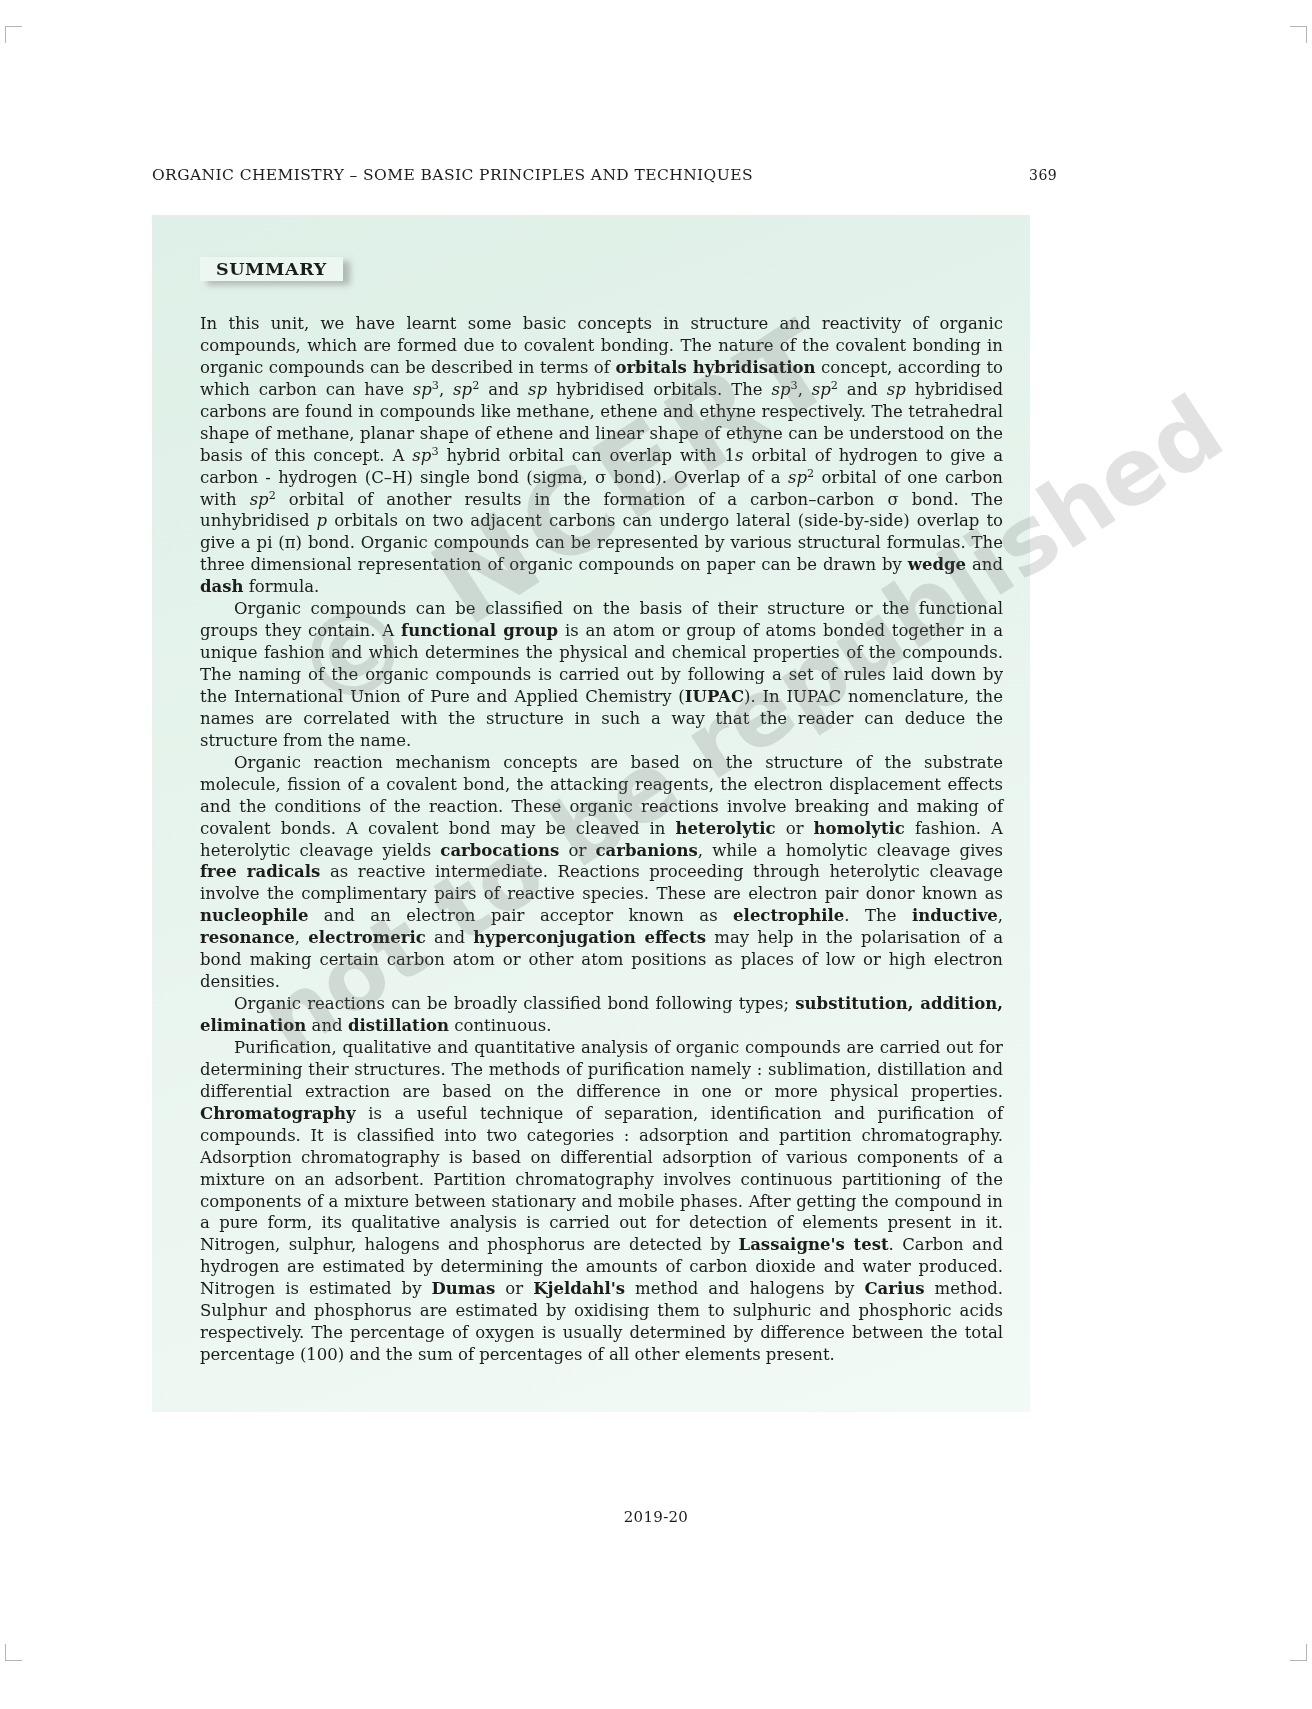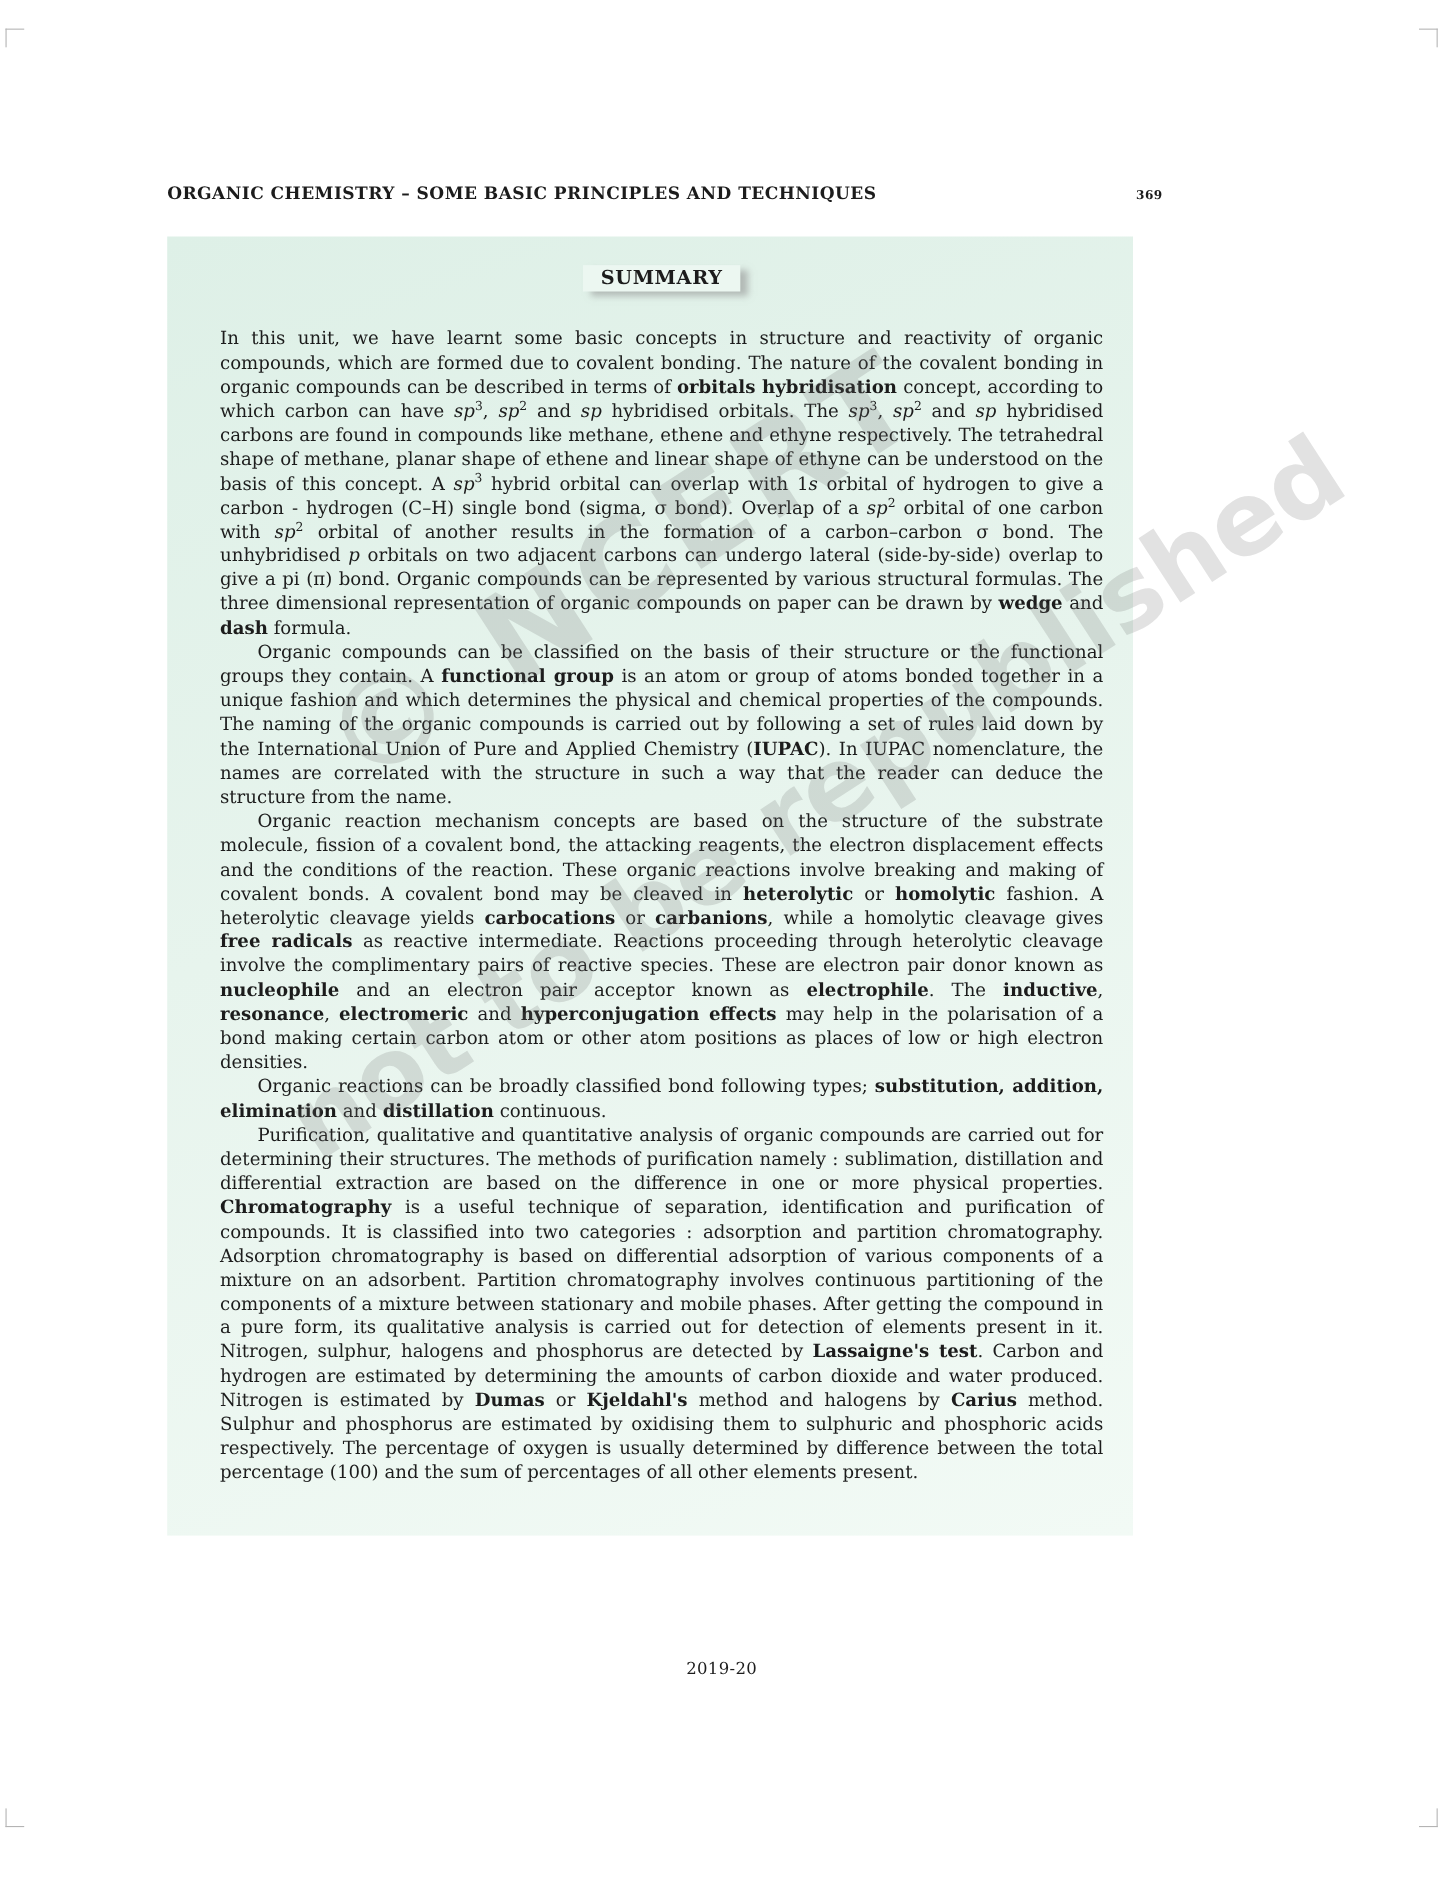--- a/index.html
+++ b/index.html
@@ -32,39 +32,38 @@
   .header {
     position: absolute;
     left: 152px;
     top: 166px;
     width: 905px;
     display: flex;
     justify-content: space-between;
     align-items: baseline;
     font-size: 15.5px;
     letter-spacing: 0.4px;
-    font-weight: bold;
   }
   .header-title { white-space: nowrap; }
-  .page-number { font-size: 11px; }
+  .page-number { font-size: 14px; }
 
   .summary-box {
     position: absolute;
     left: 152px;
     top: 215px;
     width: 878px;
     min-height: 1165px;
     background: linear-gradient(160deg, #def0e7 0%, #e7f4ed 45%, #f2faf5 100%);
     box-sizing: border-box;
     padding: 22px 27px 46px 48px;
   }
 
   .heading-wrap {
-    text-align: center;
-    margin-top: 4px;
+    text-align: left;
+    margin-top: 20px;
     margin-bottom: 32px;
   }
   .summary-heading {
     display: inline-block;
     font-weight: bold;
     font-size: 17.5px;
     letter-spacing: 0.6px;
     padding: 2px 16px;
     background: #ecf7f1;
     box-shadow: 7px 4px 6px rgba(140, 140, 140, 0.55);

